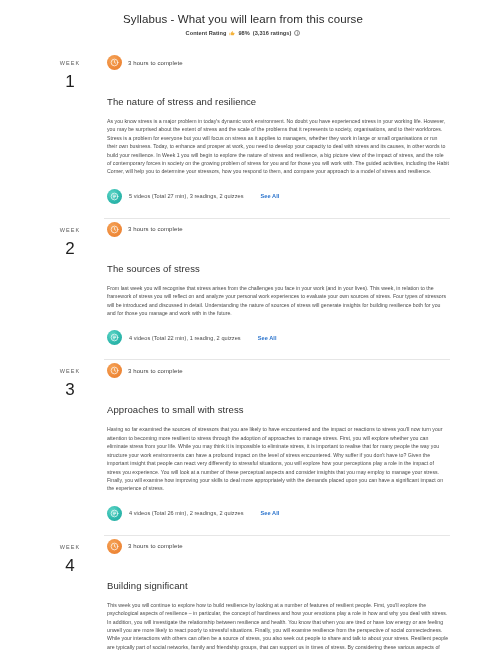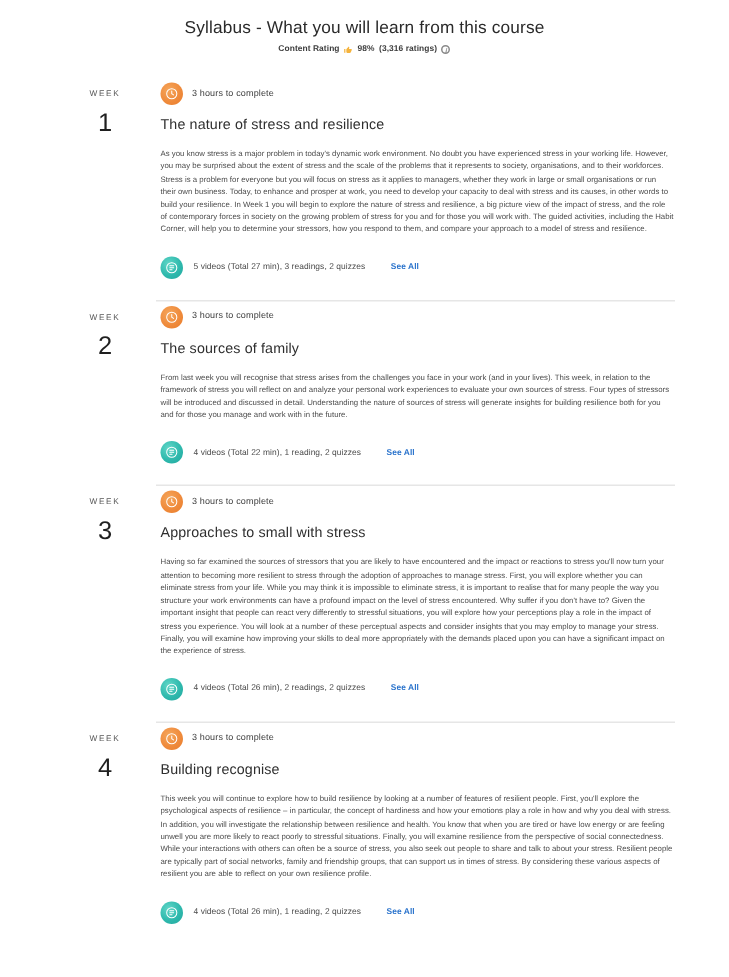--- a/index.html
+++ b/index.html
@@ -116,21 +116,21 @@
     flex: 0 0 15px;
   }
   .clock-badge svg { display:block; }
   .duration-text {
     font-size: 6px;
     color: #3d3d3d;
     letter-spacing: 0.1px;
   }
 
   .week-heading {
-    margin-top: 7px;
+    margin-top: 25px;
     font-size: 9.5px;
     font-weight: 400;
     color: #2e2e2e;
     letter-spacing: 0.1px;
     line-height: 13px;
   }
 
   .week-desc {
     margin-top: 9px;
     font-size: 5.2px;
@@ -238,21 +238,21 @@
       <div class="week-body">
         <div class="duration-row">
           <span class="clock-badge">
             <svg width="9" height="9" viewBox="0 0 24 24" fill="none" stroke="#ffffff" stroke-width="1.8" stroke-linecap="round">
                 <circle cx="12" cy="12" r="9"></circle>
                 <path d="M12 7v5l3.2 2"></path>
               </svg>
           </span>
           <span class="duration-text">3 hours to complete</span>
         </div>
-        <div class="week-heading">The sources of family</div>
+        <div class="week-heading">The sources of stress</div>
         <div class="week-desc">From last week you will recognise that stress arises from the challenges you face in your work (and in your lives). This week, in relation to the framework of stress you will reflect on and analyze your personal work experiences to evaluate your own sources of stress. Four types of stressors will be introduced and discussed in detail. Understanding the nature of sources of stress will generate insights for building resilience both for you and for those you manage and work with in the future.</div>
         <div class="content-row">
           <span class="content-badge">
             <svg width="9" height="9" viewBox="0 0 24 24" fill="none" stroke="#ffffff" stroke-width="1.8" stroke-linecap="round">
                 <circle cx="12" cy="12" r="9"></circle>
                 <path d="M8.5 8.5h7M8.5 12h7M8.5 15.5h4"></path>
               </svg>
           </span>
           <span class="content-text">4 videos (Total 22 min), 1 reading, 2 quizzes</span>
           <span class="see-all">See All</span>
@@ -300,21 +300,21 @@
       <div class="week-body">
         <div class="duration-row">
           <span class="clock-badge">
             <svg width="9" height="9" viewBox="0 0 24 24" fill="none" stroke="#ffffff" stroke-width="1.8" stroke-linecap="round">
                 <circle cx="12" cy="12" r="9"></circle>
                 <path d="M12 7v5l3.2 2"></path>
               </svg>
           </span>
           <span class="duration-text">3 hours to complete</span>
         </div>
-        <div class="week-heading">Building recognise</div>
+        <div class="week-heading">Building significant</div>
         <div class="week-desc">This week you will continue to explore how to build resilience by looking at a number of features of resilient people. First, you'll explore the psychological aspects of resilience – in particular, the concept of hardiness and how your emotions play a role in how and why you deal with stress. In addition, you will investigate the relationship between resilience and health. You know that when you are tired or have low energy or are feeling unwell you are more likely to react poorly to stressful situations. Finally, you will examine resilience from the perspective of social connectedness. While your interactions with others can often be a source of stress, you also seek out people to share and talk to about your stress. Resilient people are typically part of social networks, family and friendship groups, that can support us in times of stress. By considering these various aspects of resilient you are able to reflect on your own resilience profile.</div>
         <div class="content-row">
           <span class="content-badge">
             <svg width="9" height="9" viewBox="0 0 24 24" fill="none" stroke="#ffffff" stroke-width="1.8" stroke-linecap="round">
                 <circle cx="12" cy="12" r="9"></circle>
                 <path d="M8.5 8.5h7M8.5 12h7M8.5 15.5h4"></path>
               </svg>
           </span>
           <span class="content-text">4 videos (Total 26 min), 1 reading, 2 quizzes</span>
           <span class="see-all">See All</span>

